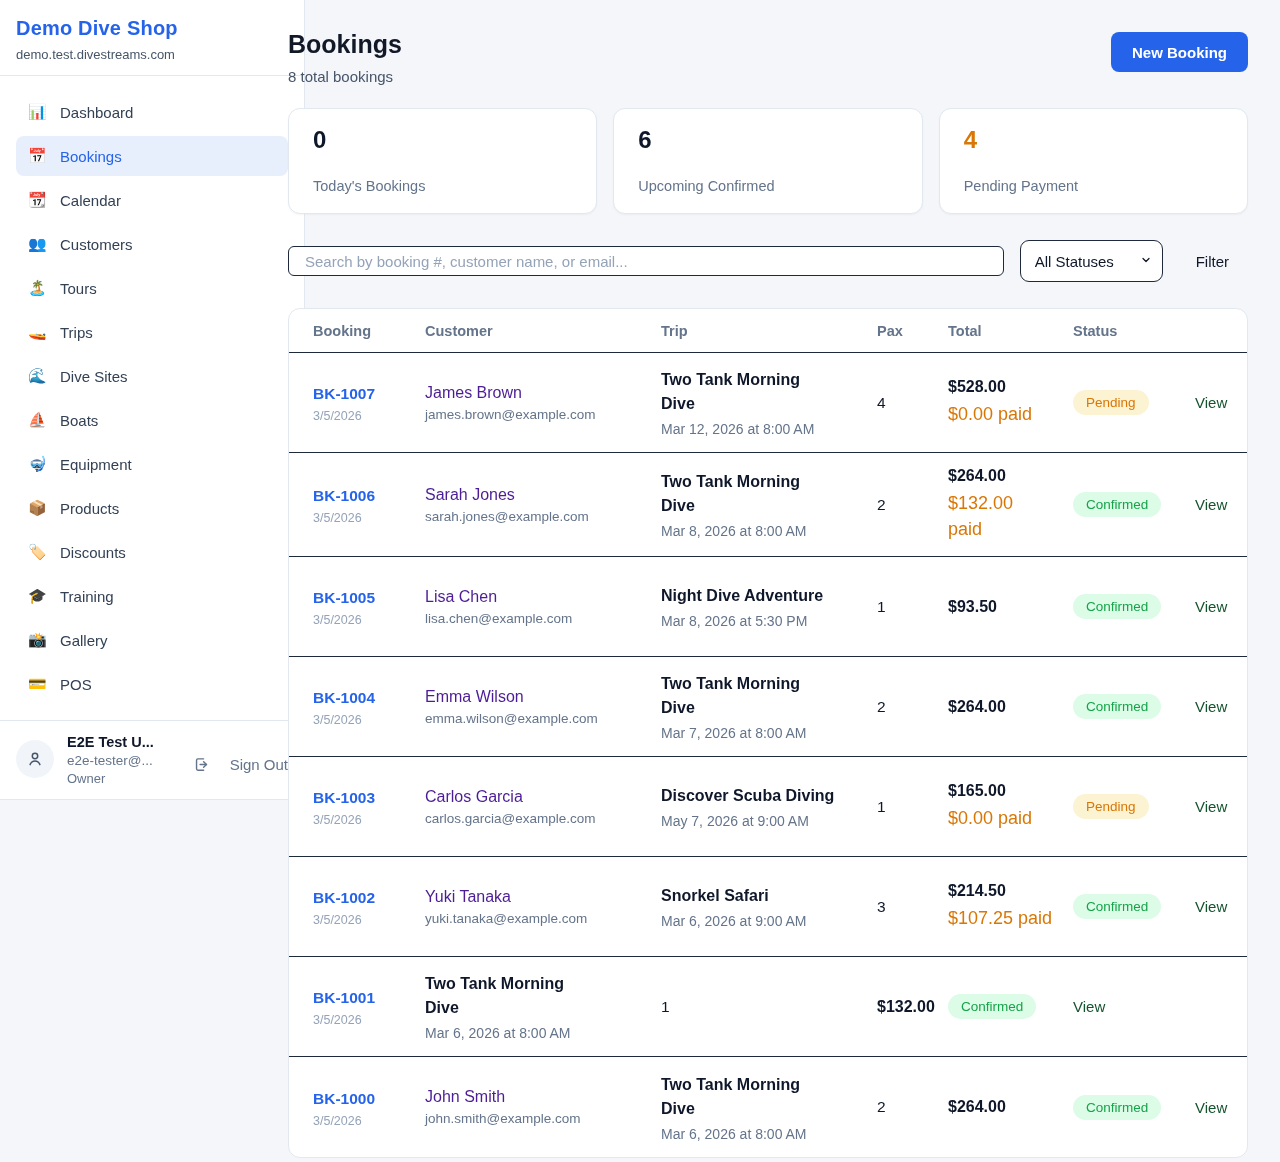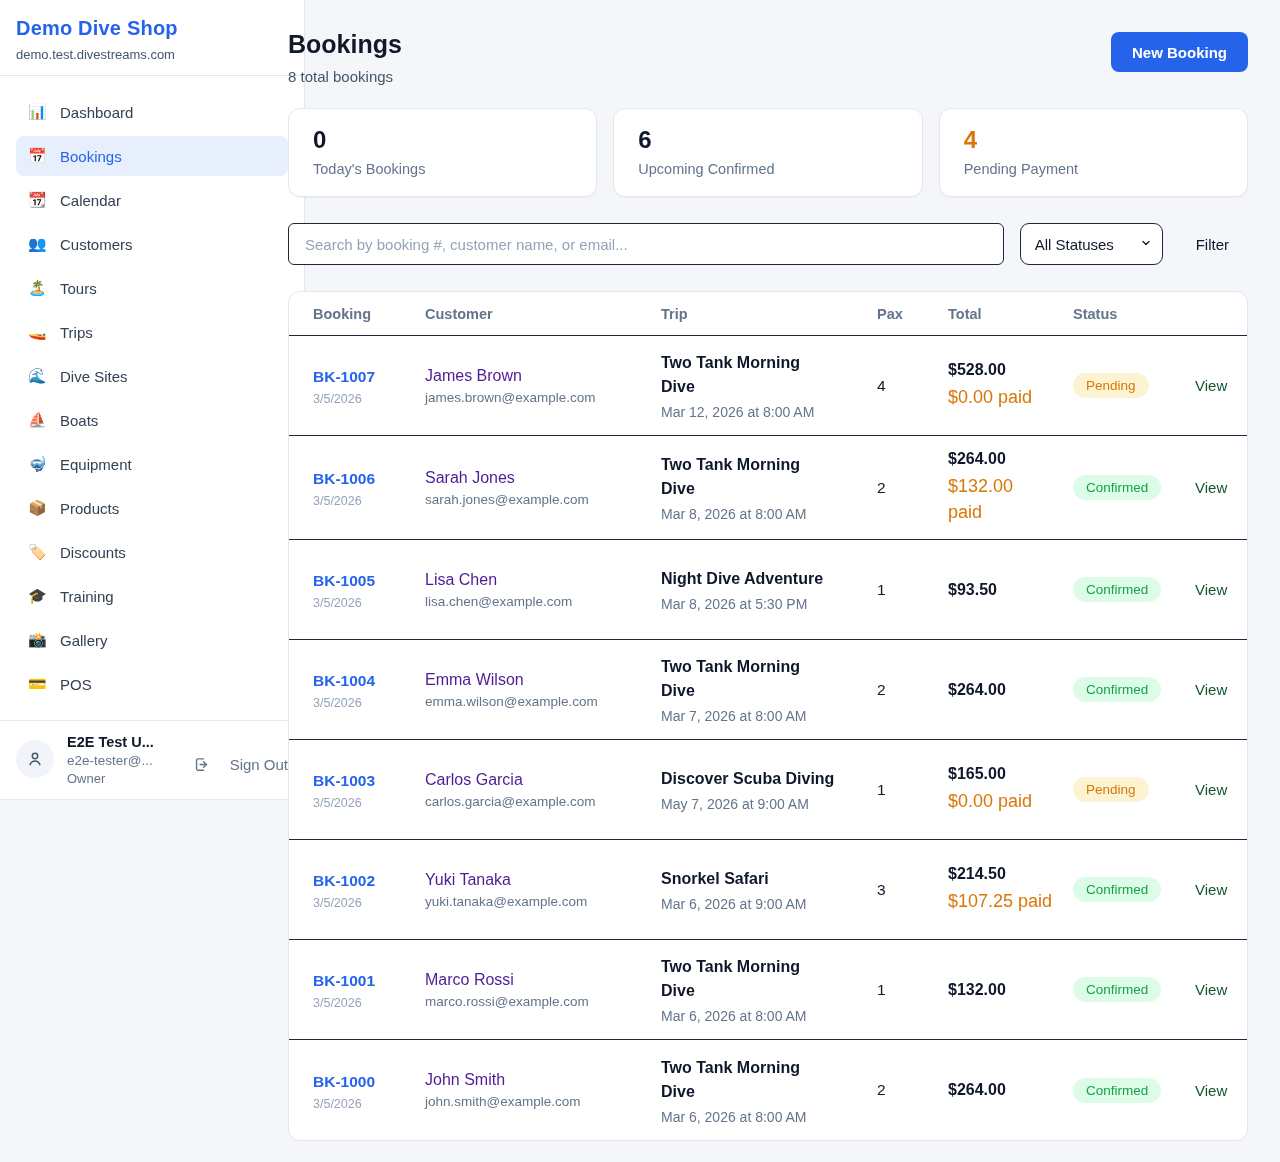--- a/index.html
+++ b/index.html
@@ -46,24 +46,24 @@
     padding:0 21px; height:40px; border-radius:8px; margin-top:2px; cursor:pointer;
     font-family:inherit;
   }
   .stats { display:flex; gap:16px; margin-top:23px; }
   .stat-card {
     flex:1; background:#fff; border:1px solid #e2e8f0; border-radius:12px;
     padding:17px 24px 19px; box-shadow:0 1px 2px rgba(15,23,42,.04);
   }
   .stat-value { font-size:24px; font-weight:800; color:#0f172a; }
   .stat-value.orange { color:#d97706; }
-  .stat-label { font-size:14.5px; color:#64748b; margin-top:7px; }
+  .stat-label { font-size:14.5px; color:#64748b; margin-top:24px; }
   .controls { display:flex; align-items:center; margin-top:26px; }
   .search {
-    flex:1; height:42px; border:1px solid #1e293b; border-radius:6px; background:#fff;
+    flex:1; height:30px; border:1px solid #1e293b; border-radius:6px; background:#fff;
     padding:0 16px; font-size:15px; color:#0f172a; font-family:inherit; outline:none;
   }
   .search::placeholder { color:#94a3b8; }
   .select-wrap { position:relative; margin-left:16px; }
   .status-select {
     appearance:none; -webkit-appearance:none; height:42px; width:143px;
     border:1px solid #1e293b; border-radius:9px; background:#fff;
     padding:0 30px 0 14px; font-size:15px; color:#0f172a; font-family:inherit; cursor:pointer;
   }
   .select-chevron { position:absolute; right:11px; top:14px; pointer-events:none; }
@@ -337,24 +337,20 @@
           <div>
             <div class="total">$214.50</div>
             <div class="paid">$107.25 paid</div>
           </div>
           <div><span class="badge confirmed">Confirmed</span></div>
           <a class="view">View</a>
         </div>
         <div class="trow">
           <div><a class="bk-id">BK-1001</a><div class="bk-date">3/5/2026</div></div>
           <div>
-            <div class="c-name">Marco Rossi</div>
-            <div class="c-email">marco.rossi@example.com</div>
-          </div>
-          <div>
             <div class="t-name">Two Tank Morning Dive</div>
             <div class="t-date">Mar 6, 2026 at 8:00 AM</div>
           </div>
           <div class="pax">1</div>
           <div>
             <div class="total">$132.00</div>
           </div>
           <div><span class="badge confirmed">Confirmed</span></div>
           <a class="view">View</a>
         </div>

